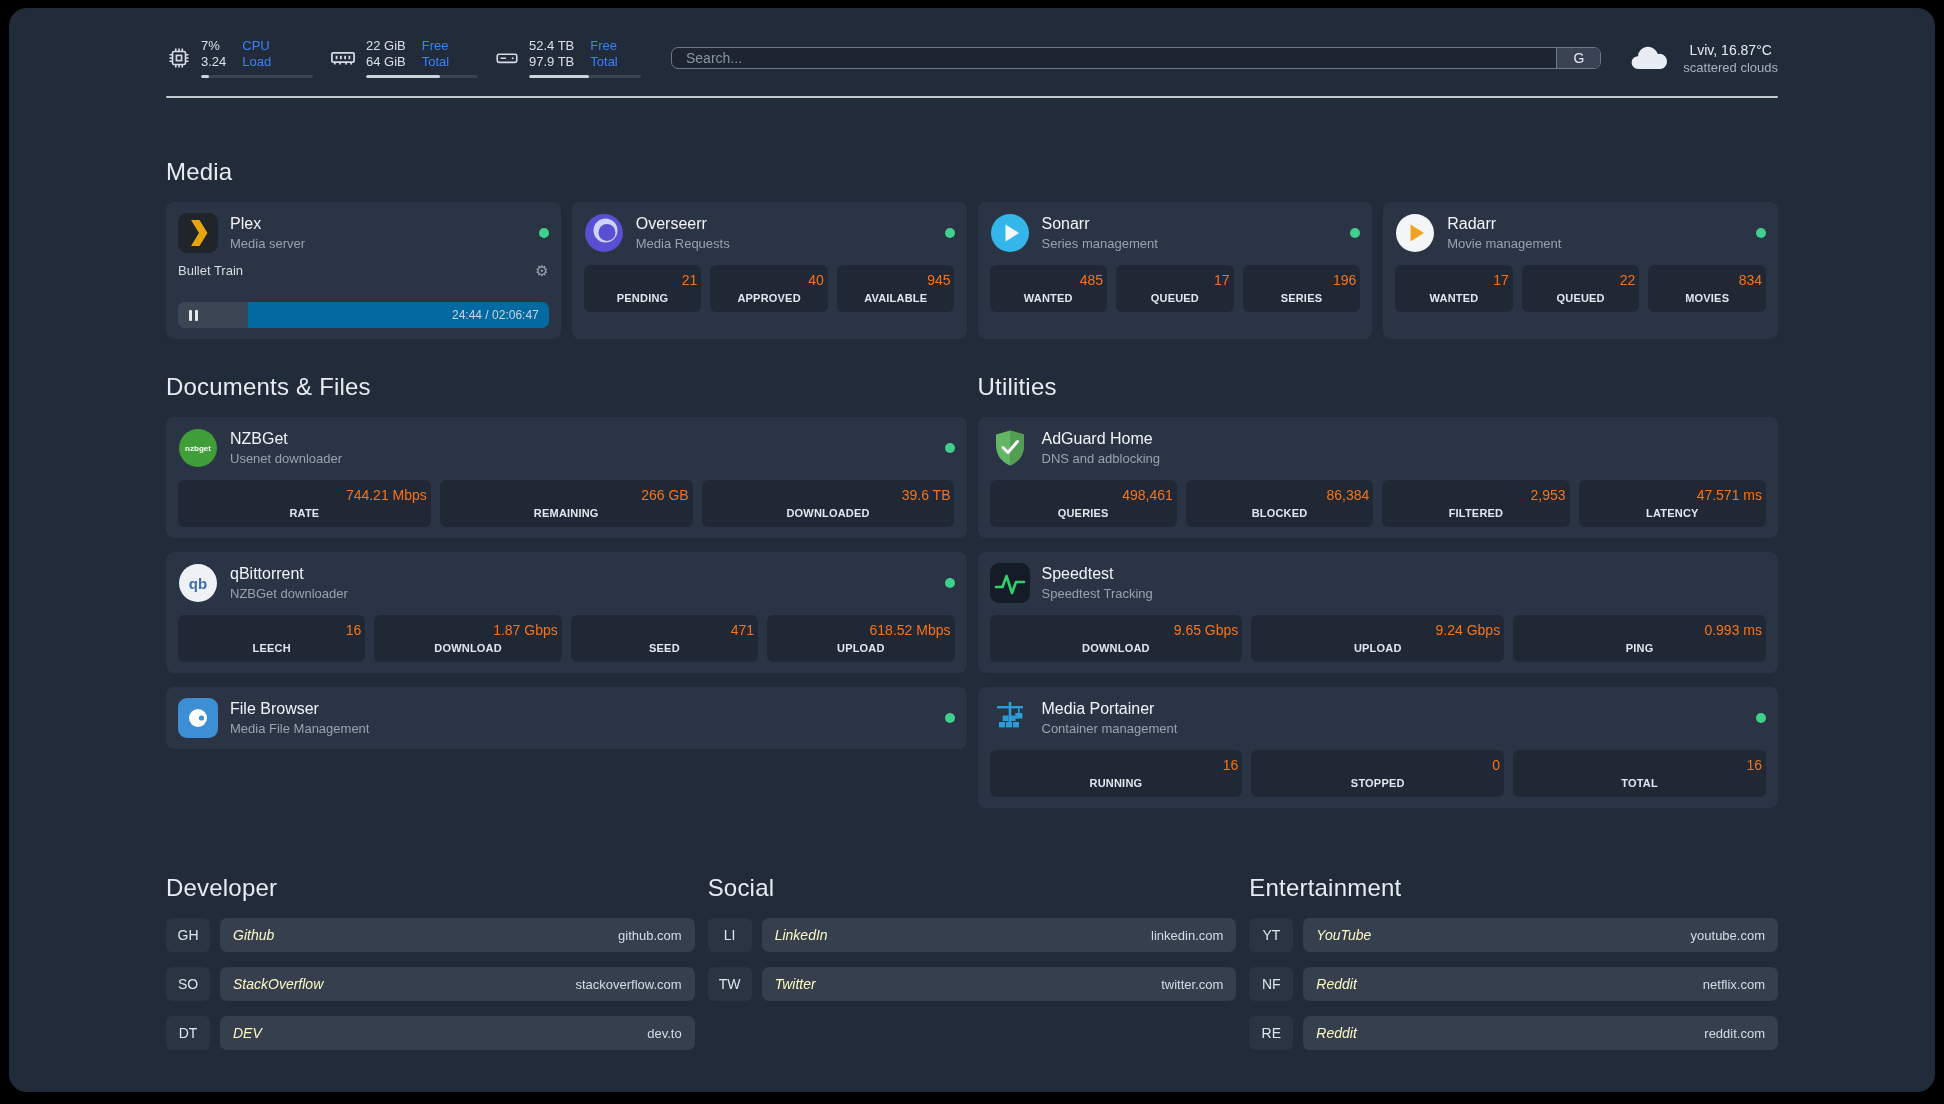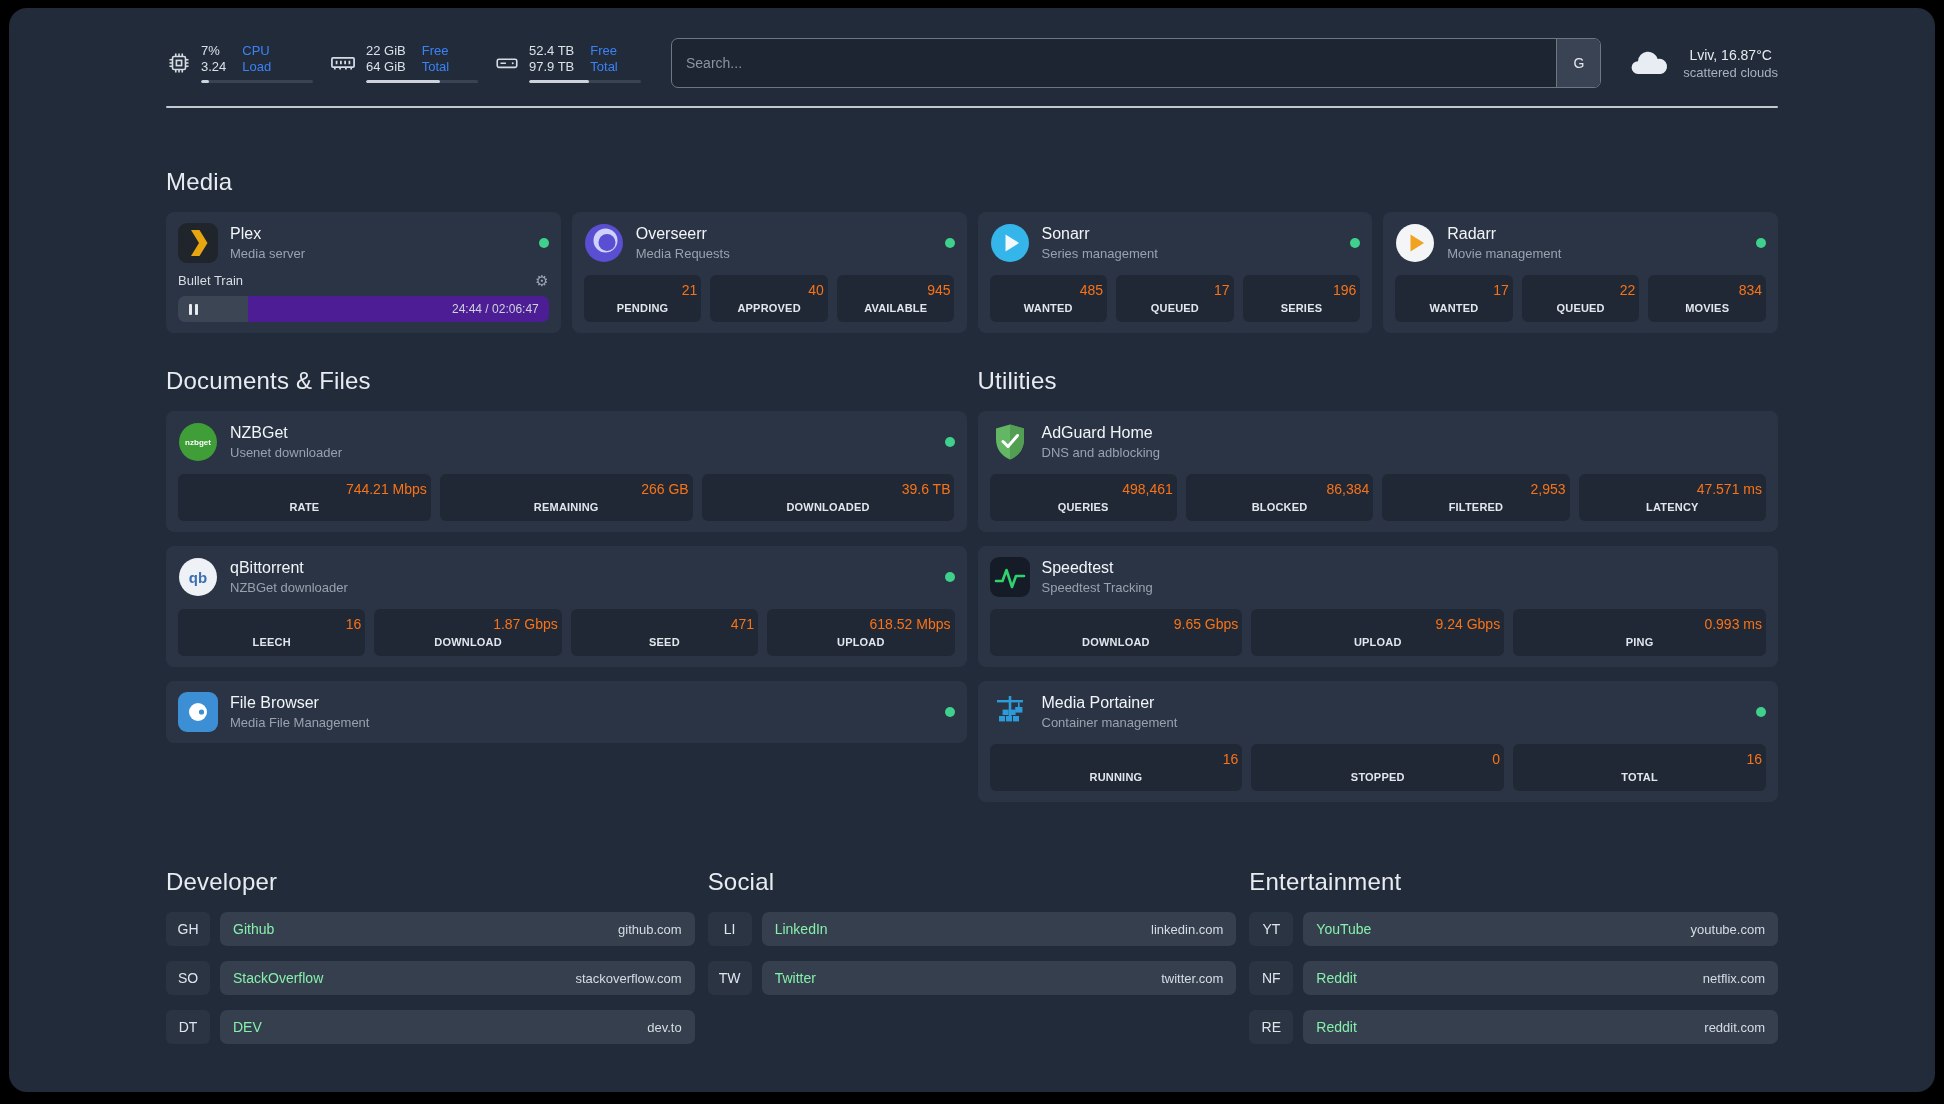--- a/index.html
+++ b/index.html
@@ -17,21 +17,21 @@
   .resource{display:flex;gap:9px;align-items:center;}
   .res-icon{flex:none;display:block;}
   .res-body{display:flex;flex-direction:column;min-width:112px;}
   .res-cols{display:flex;gap:16px;}
   .res-col{display:flex;flex-direction:column;font-size:13px;line-height:16px;}
   .res-col.values{color:#dbe0e7;}
   .res-col.labels{color:#3b82f6;}
   .res-bar{height:3px;background:#3a4353;border-radius:2px;margin-top:5px;width:100%;overflow:hidden;}
   .res-fill{height:100%;background:#ccd3dc;border-radius:2px;}
 
-  .search{flex:1;margin:0 26px 0 30px;height:50px;display:flex;align-items:stretch;
+  .search{flex:1;margin:0 26px 0 30px;height:22px;display:flex;align-items:stretch;
           background:#1d2532;border:1px solid #6e7684;border-radius:7px;overflow:hidden;}
   .search input{flex:1;background:transparent;border:none;outline:none;padding:0 14px;
           color:#d9dee5;font-size:14px;font-family:inherit;}
   .search input::placeholder{color:#8a93a1;}
   .search-btn{width:44px;background:#3a4353;border:none;border-left:1px solid #6e7684;
           color:#e4e8ee;font-size:14px;display:flex;align-items:center;justify-content:center;cursor:pointer;}
 
   .weather{display:flex;gap:12px;align-items:center;}
   .weather-text{display:flex;flex-direction:column;text-align:center;}
   .weather-loc{font-size:14px;color:#e7ebf0;line-height:18px;}
@@ -55,40 +55,40 @@
   .stats{display:flex;gap:9px;margin-top:12px;}
   .stat-tile{flex:1;background:#202836;border-radius:6px;padding:7px 4px 8px;text-align:center;}
   .stat-value{font-size:14px;color:#f97316;line-height:17px;text-align:right;}
   .stat-label{font-size:11px;font-weight:700;color:#e2e7ed;margin-top:3px;letter-spacing:.2px;}
 
   
   .player{margin-top:10px;}
   .player-top{display:flex;justify-content:space-between;align-items:center;}
   .player-track{font-size:13px;color:#d8dde3;}
   .gear{font-size:15px;color:#9aa4b1;cursor:pointer;line-height:1;}
-  .player-bar{margin-top:8px;height:26px;background:#4c1d95;border-radius:7px;position:relative;
+  .player-bar{margin-top:24px;height:26px;background:#0369a1;border-radius:7px;position:relative;
               display:flex;align-items:center;overflow:hidden;cursor:pointer;}
   .player-fill{position:absolute;left:0;top:0;bottom:0;background:#3c4554;}
   .pause{display:flex;gap:3px;margin-left:11px;position:relative;cursor:pointer;}
   .pause i{display:block;width:3px;height:11px;background:#e6eaef;border-radius:1px;}
   .player-time{position:absolute;right:10px;top:50%;transform:translateY(-50%);
                font-size:12px;color:#ced4db;}
 
   .two-col{display:grid;grid-template-columns:1fr 1fr;gap:11px;margin-top:34px;align-items:start;}
   .stack{display:flex;flex-direction:column;gap:14px;margin-top:16px;}
 
   
   .bookmarks{display:grid;grid-template-columns:repeat(3,1fr);gap:13px;margin-top:66px;align-items:start;}
   .bm-rows{display:flex;flex-direction:column;gap:15px;margin-top:16px;justify-content:center;}
   .bm-row{display:flex;align-items:center;gap:10px;cursor:pointer;}
   .bm-abbr{width:44px;height:34px;border-radius:6px;background:rgba(255,255,255,0.045);
            display:flex;align-items:center;justify-content:center;font-size:14px;color:#dfe5ec;flex:none;}
   .bm-pill{flex:1;height:34px;background:#353f4e;border-radius:7px;display:flex;align-items:center;
            justify-content:space-between;padding:0 13px;}
-  .bm-name{font-size:14px;color:#86efac;}
+  .bm-name{font-size:14px;color:#fef9c3;font-style:italic;}
   .bm-url{font-size:13px;color:#d6dce4;}
 </style>
 </head>
 <body>
 
 <div class="panel">
   <div class="content">
 
     <div class="topbar">
       <div class="resources">

